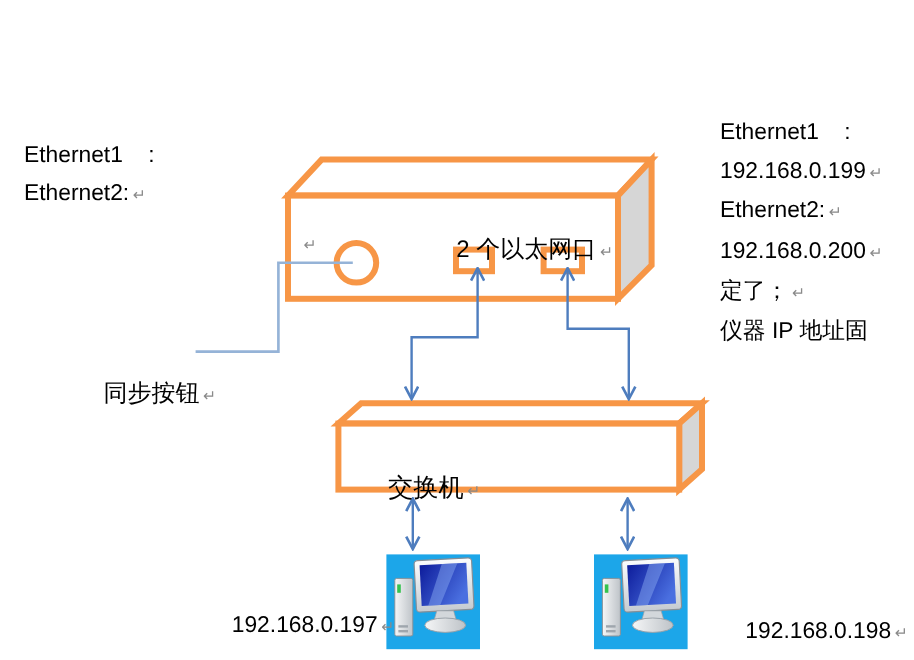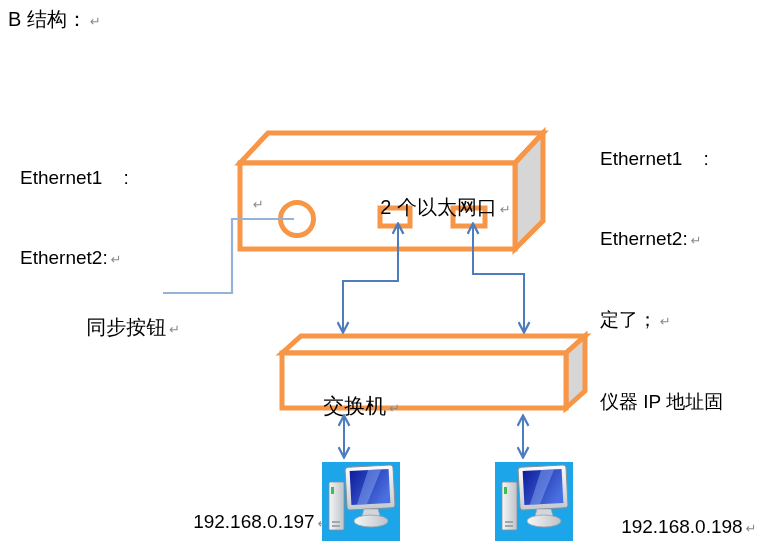--- a/index.html
+++ b/index.html
@@ -4,21 +4,21 @@
 <style>
   html,body { margin:0; padding:0; background:#fff; }
   .page {
     position:relative; width:762px; height:550px; background:#ffffff;
     font-family:"Liberation Sans", sans-serif; color:#000; overflow:hidden;
   }
   .abs { position:absolute; }
   .txt { white-space:pre; }
   .title { left:8px; top:6px; font-size:20px; }
   .note  { font-size:19px; line-height:31.5px; }
-  .note .line { white-space:pre;margin-top:48px; }
+  .note .line { white-space:pre; }
   .left-note  { left:20px;  top:114px; }
   .right-note { left:600px; top:95px;  width:160px; }
   .cn-label { font-size:20px; white-space:pre; }
   .ip-label { font-size:19px; white-space:pre; }
   .mark { color:#8a8a8a; font-size:13px; margin-left:3px; font-family:"DejaVu Sans", sans-serif; }
   svg.diagram { position:absolute; left:0; top:0; }
 </style>
 </head>
 <body>
 
@@ -94,32 +94,31 @@
       <g transform="rotate(-3 48 25)">
         <rect x="24" y="4" width="48" height="43" rx="3" fill="url(#gSilver2)" stroke="#868E96" stroke-width="1"></rect>
         <rect x="28.5" y="8" width="39" height="34" fill="url(#gScreen)"></rect>
         <polygon points="47,8 60,8 44,42 34,42" fill="#8FB0F5" opacity="0.45"></polygon>
       </g>
       <polygon points="42,47 56,47 58,54 40,54" fill="#D3D7DB" stroke="#99A0A7" stroke-width="0.6"></polygon>
       <ellipse cx="49" cy="59" rx="17" ry="6" fill="url(#gSilver)" stroke="#99A0A7" stroke-width="0.8"></ellipse>
     </g>
   </svg>
 
-  <div class="abs title">
-    <span class="txt">B 结构：</span><span class="mark">↵</span>
-  </div>
 
   <div class="abs note left-note">
     <div class="line"><span>Ethernet1    :</span></div>
     <div class="line"><span>Ethernet2:</span><span class="mark">↵</span></div>
   </div>
 
   <div class="abs note right-note">
     <div class="line"><span>Ethernet1    :</span></div>
+    <div class="line"><span>192.168.0.199</span><span class="mark">↵</span></div>
     <div class="line"><span>Ethernet2:</span><span class="mark">↵</span></div>
+    <div class="line"><span>192.168.0.200</span><span class="mark">↵</span></div>
     <div class="line"><span>定了；</span><span class="mark">↵</span></div>
     <div class="line"><span>仪器 IP 地址固</span></div>
   </div>
 
   <div class="abs cn-label" style="left:358px; top:171px;">
     <span>2 个以太网口</span><span class="mark">↵</span>
   </div>
 
   <span class="abs mark" style="left:250px; top:197px;">↵</span>
 

